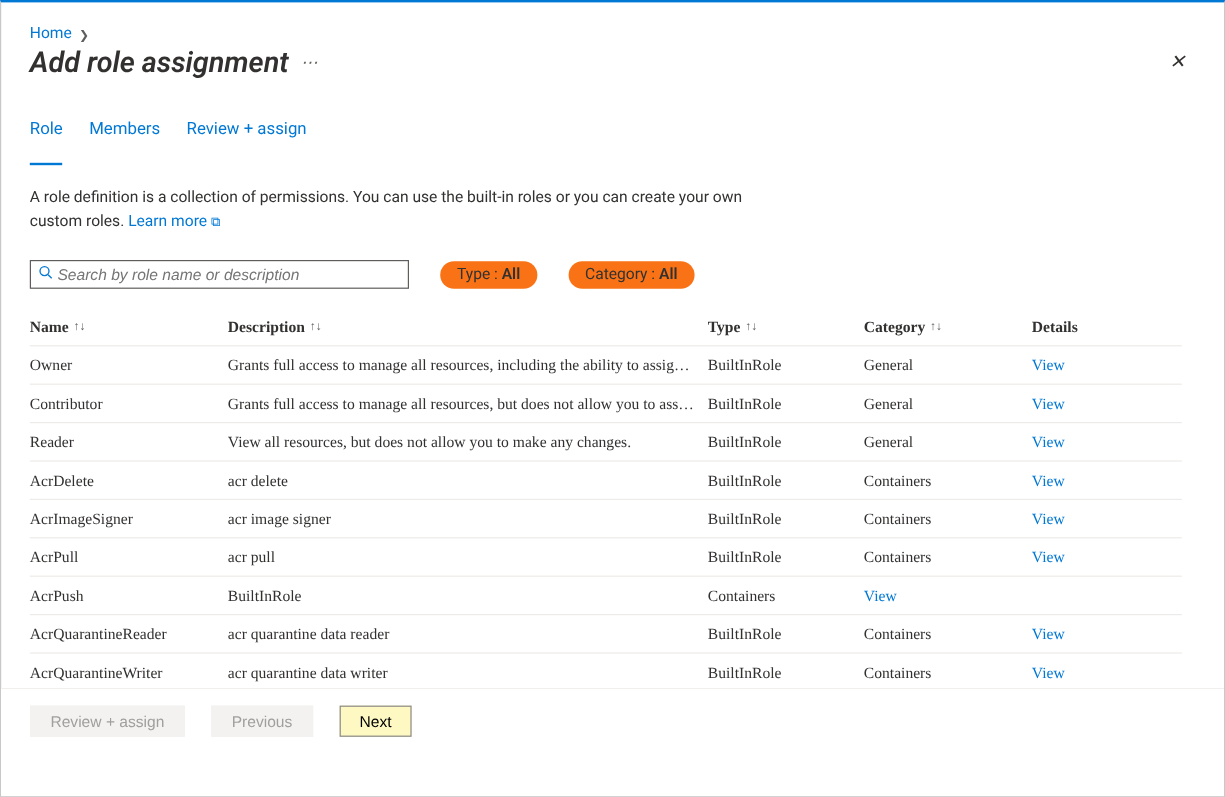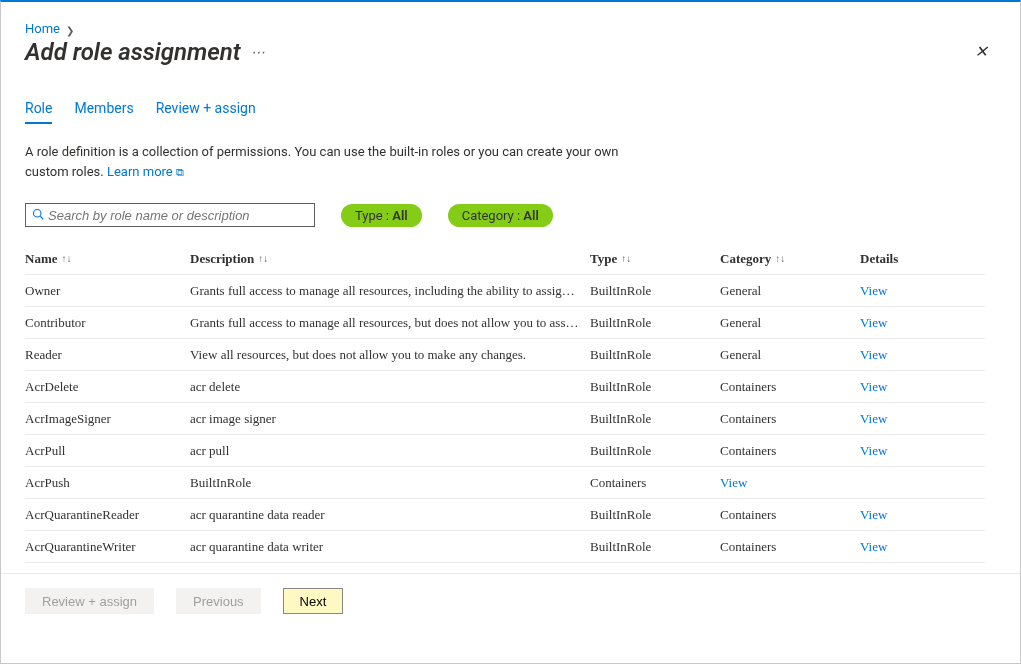--- a/index.html
+++ b/index.html
@@ -51,21 +51,21 @@
     .close-x { font-size: 16px; color: #323130; cursor: pointer; padding: 4px 8px; line-height: 1; }
     .tabs {
       display: flex;
       gap: 22px;
       margin-top: 34px;
       border-bottom: 0;
     }
     .tab {
       font-size: 14px;
       color: #0078d4;
-      padding-bottom: 6px;
+      padding-bottom: 20px;
       cursor: pointer;
     }
     .tab.active {
       border-bottom: 2px solid #0078d4;
       font-weight: 400;
     }
     .desc {
       margin-top: 18px;
       font-size: 13px;
       color: #323130;
@@ -77,36 +77,36 @@
     .filter-row {
       display: flex;
       align-items: center;
       gap: 26px;
       margin-top: 22px;
     }
     .search-box {
       display: flex;
       align-items: center;
       border: 1px solid #605e5c;
-      width: 290px;
+      width: 316px;
       height: 24px;
       padding: 0 6px;
     }
     .search-box input {
       border: none;
       outline: none;
       font-size: 13px;
       font-style: italic;
       color: #605e5c;
       width: 100%;
       background: transparent;
     }
     .search-box .search-icon { color: #0078d4; font-size: 13px; margin-right: 4px; }
     .pill {
-      background: #84cc16;
+      background: #f97316;
       border-radius: 13px;
       padding: 4px 14px;
       font-size: 13px;
       color: #323130;
       cursor: pointer;
     }
     .pill b { font-weight: 600; }
     .table {
       margin-top: 16px;
       width: 960px;

